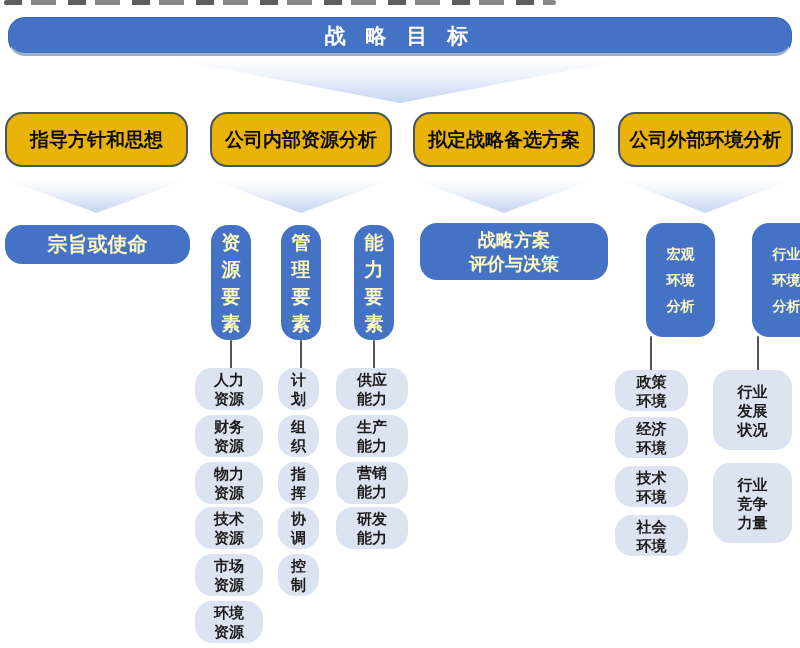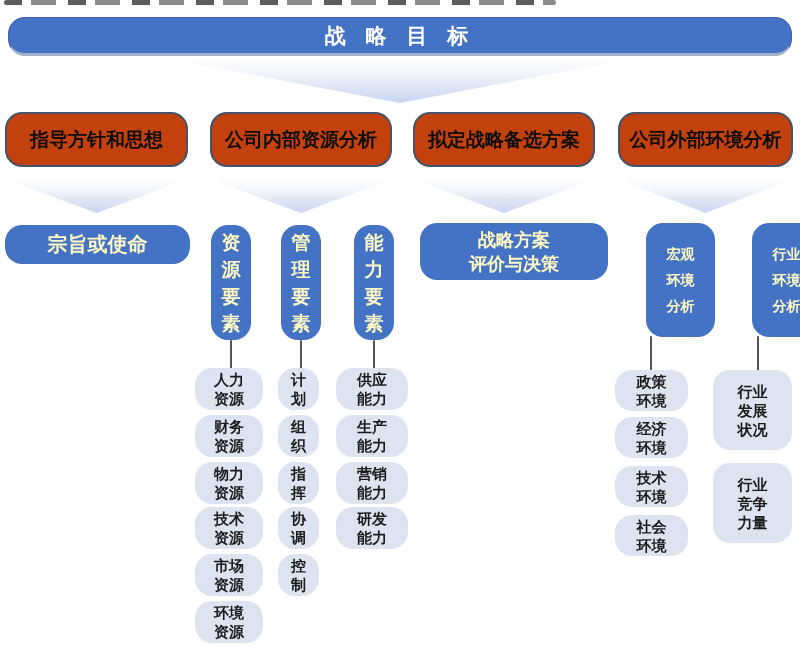--- a/index.html
+++ b/index.html
@@ -36,21 +36,21 @@
 
   
   .chev{
     background:linear-gradient(180deg,#ffffff 0%,#eef3fb 40%,#d9e3f5 70%,#c7d6f0 100%);
     clip-path:polygon(0 0,100% 0,50% 100%);
   }
 
   
   .obox{
     top:112px;height:55px;
-    background:#c2410c;border:2px solid var(--border);
+    background:#eab308;border:2px solid var(--border);
     display:flex;align-items:center;justify-content:center;
     color:#0d0d0d;font-weight:bold;font-size:19px;white-space:nowrap;
   }
 
   
   .bbox{
     background:var(--blue);
     display:flex;align-items:center;justify-content:center;text-align:center;
     color:#fef9c3;font-weight:bold;white-space:pre-line;
   }
@@ -166,21 +166,21 @@
 挥</span></div>
   <div class="abs sbox" style="left:278px;top:507px;width:41px;height:42px;"><span>协
 调</span></div>
   <div class="abs sbox" style="left:278px;top:554px;width:41px;height:42px;"><span>控
 制</span></div>
 
   <div class="abs sbox" style="left:336px;top:368px;width:72px;height:42px;"><span>供应
 能力</span></div>
   <div class="abs sbox" style="left:336px;top:415px;width:72px;height:42px;"><span>生产
 能力</span></div>
-  <div class="abs sbox" style="left:336px;top:462px;width:72px;height:42px;"><span>营销
+  <div class="abs sbox" style="left:336px;top:462px;width:72px;height:42px;font-family:Liberation Serif, serif;"><span>营销
 能力</span></div>
   <div class="abs sbox" style="left:336px;top:507px;width:72px;height:42px;"><span>研发
 能力</span></div>
 
   <div class="abs sbox" style="left:615px;top:370px;width:73px;height:41px;"><span>政策
 环境</span></div>
   <div class="abs sbox" style="left:615px;top:417px;width:73px;height:41px;"><span>经济
 环境</span></div>
   <div class="abs sbox" style="left:615px;top:466px;width:73px;height:41px;"><span>技术
 环境</span></div>

